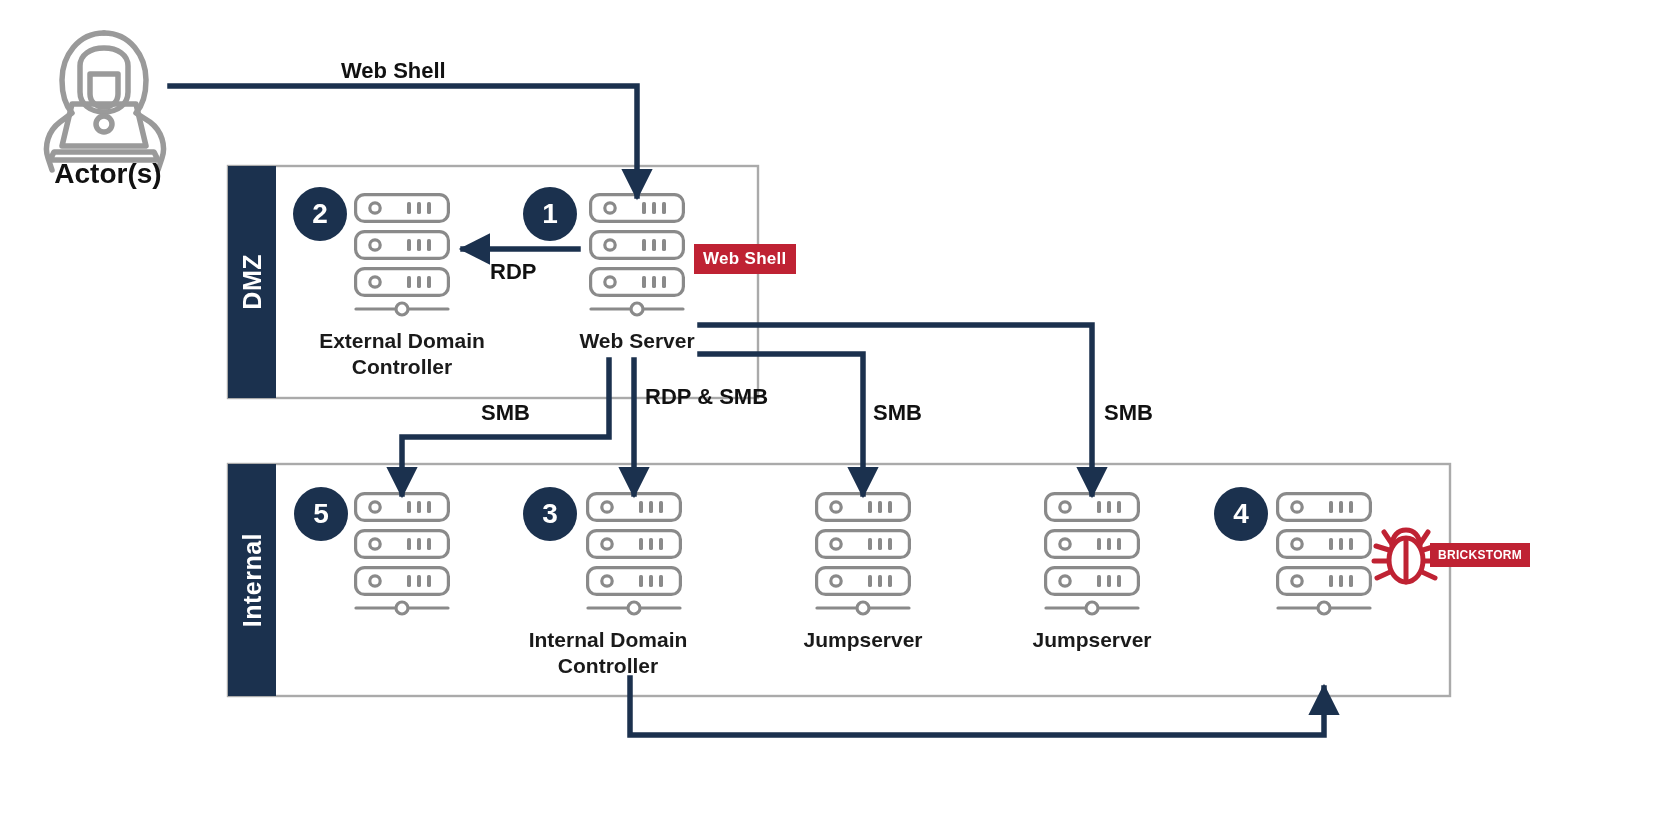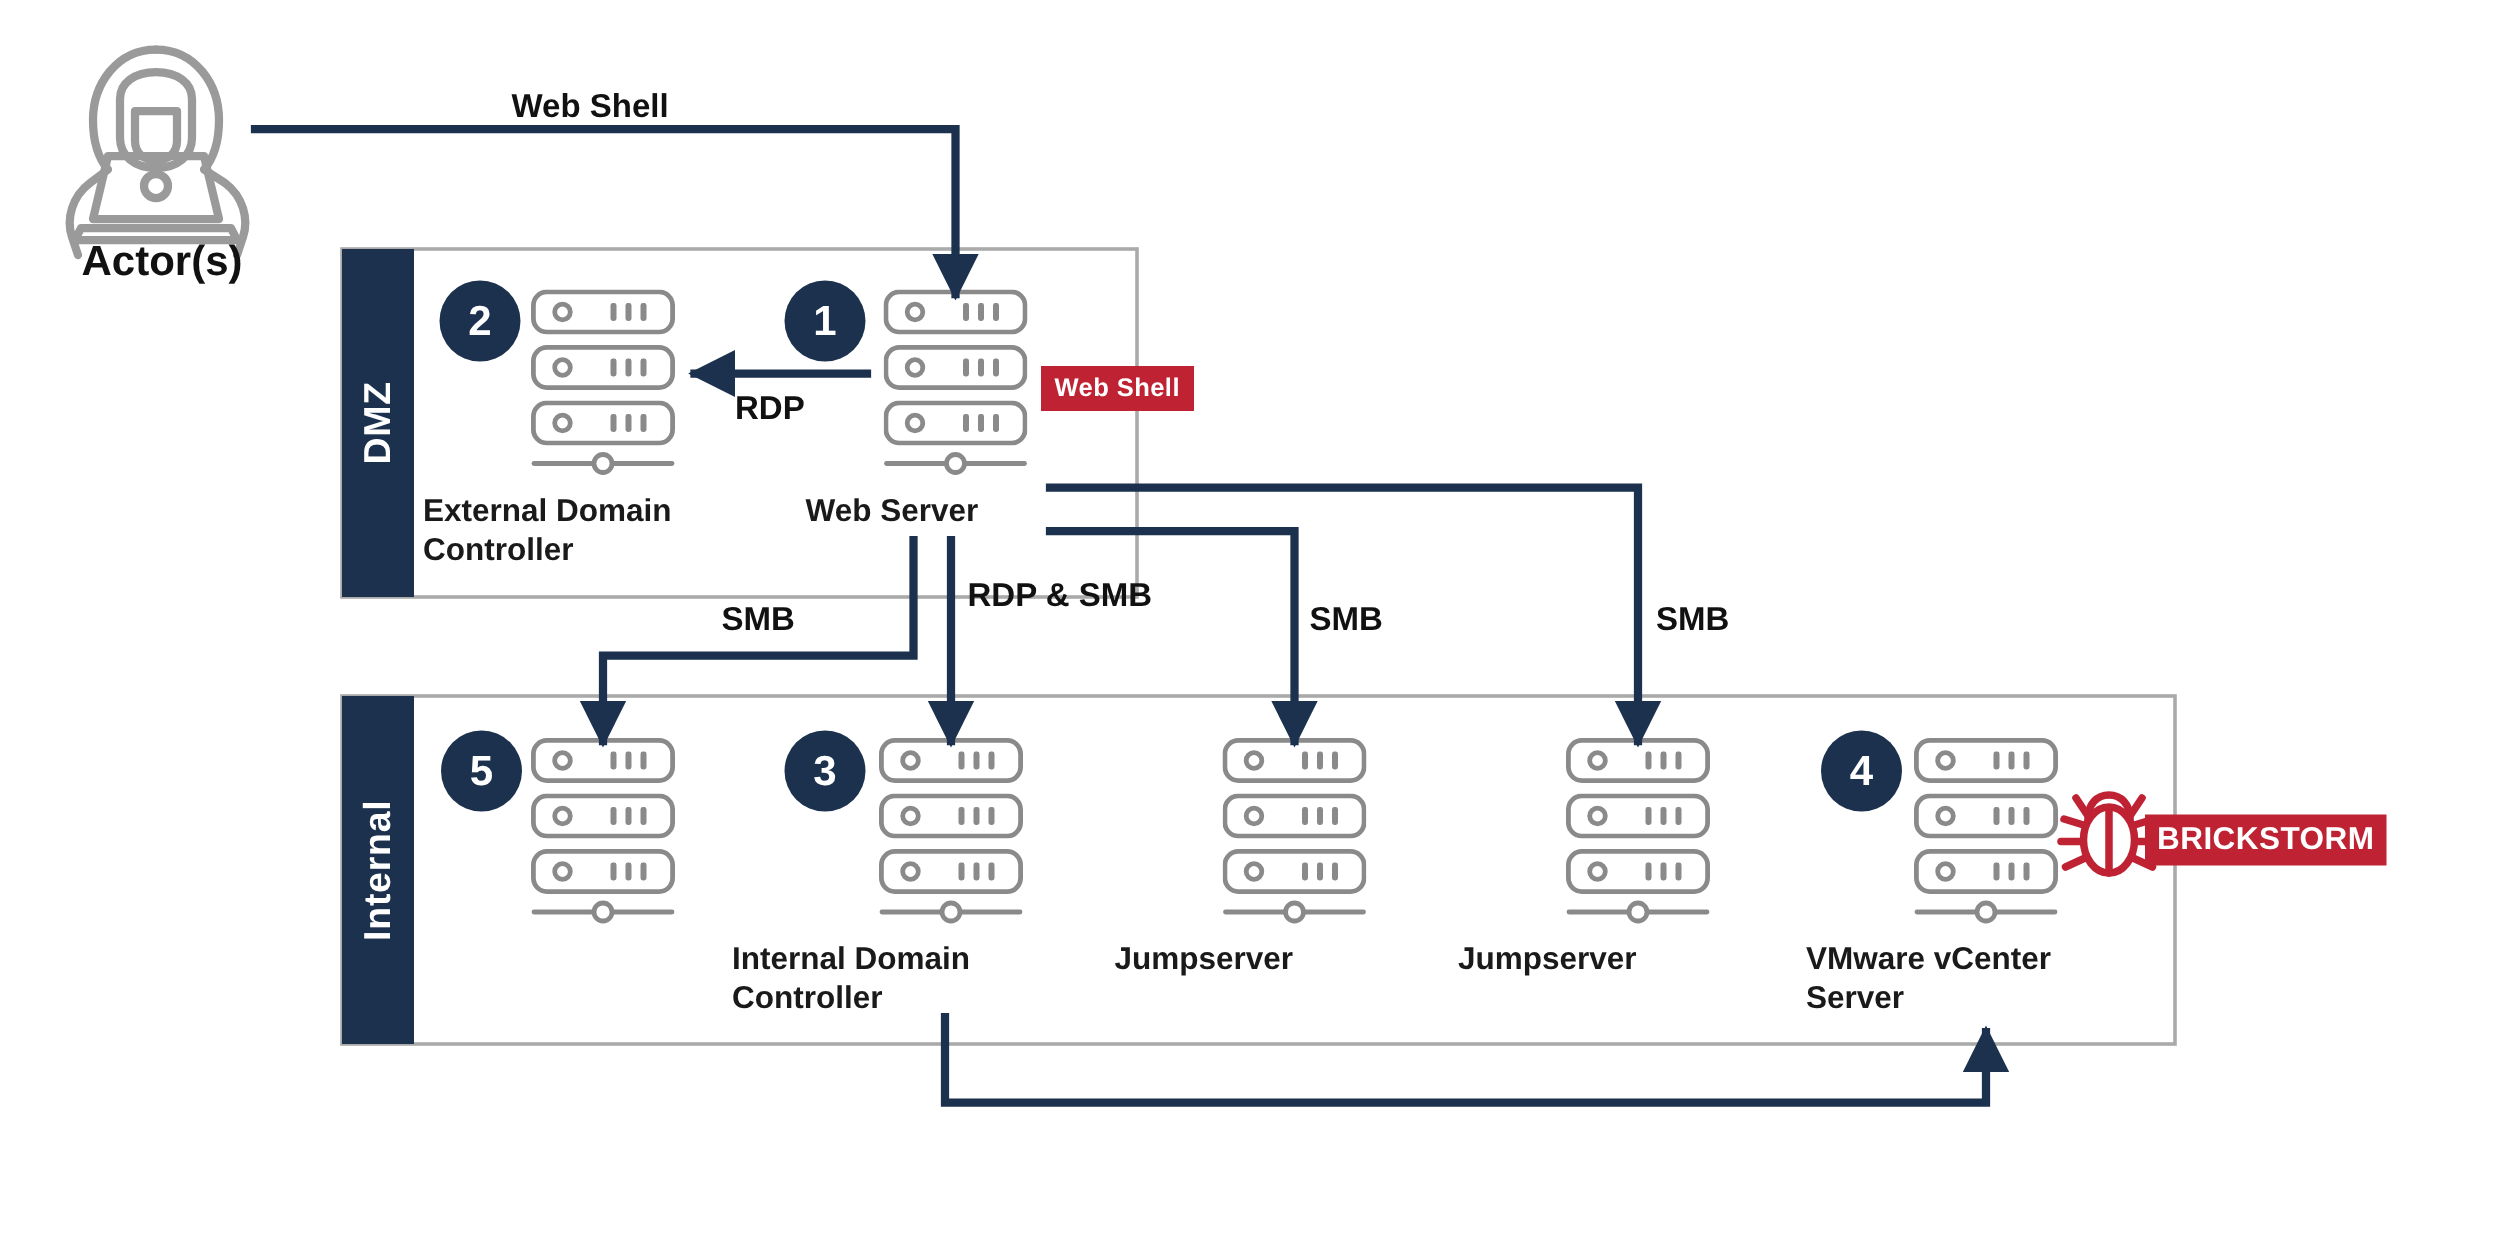--- a/index.html
+++ b/index.html
@@ -10,35 +10,35 @@
   .zone-label{
     position:absolute;background:#1b314e;color:#ffffff;
     display:flex;align-items:center;justify-content:center;
     font-weight:bold;letter-spacing:.5px;
   }
   .zone-label span{
     writing-mode:vertical-rl;transform:rotate(180deg);
     font-size:25px;font-weight:bold;
   }
   .node-caption{
-    position:absolute;text-align:left;font-size:21px;font-weight:bold;
+    position:absolute;text-align:center;font-size:21px;font-weight:bold;
     color:#1a1a1a;line-height:1.22;white-space:pre-line;
   }
   .step-badge{
     position:absolute;width:54px;height:54px;border-radius:50%;
     background:#1b314e;color:#fff;display:flex;align-items:center;
     justify-content:center;font-size:28px;font-weight:bold;
   }
   .tag{
     position:absolute;background:#bf2233;color:#ffffff;
     font-weight:bold;display:flex;align-items:center;justify-content:center;
     letter-spacing:.3px;
   }
   .tag.webshell{font-size:17px;padding:5px 9px;}
-  .tag.brickstorm{font-size:21px;padding:5px 8px;}
+  .tag.brickstorm{font-size:12px;padding:5px 8px;}
 
   .edge-label{
     position:absolute;font-size:22px;font-weight:bold;color:#111;
     white-space:nowrap;
   }
   .actor-caption{
     position:absolute;font-size:28px;font-weight:bold;color:#111;
     text-align:center;white-space:nowrap;
   }
 </style>
@@ -160,22 +160,20 @@
   <div class="step-badge" style="left:1214px;top:487px;">4</div>
 
   <div class="node-caption" style="left:282px;top:328px;width:240px;">External Domain
 Controller</div>
   <div class="node-caption" style="left:537px;top:328px;width:200px;">Web Server</div>
 
   <div class="node-caption" style="left:488px;top:627px;width:240px;">Internal Domain
 Controller</div>
   <div class="node-caption" style="left:743px;top:627px;width:240px;">Jumpserver</div>
   <div class="node-caption" style="left:972px;top:627px;width:240px;">Jumpserver</div>
-  <div class="node-caption" style="left:1204px;top:627px;width:240px;">VMware vCenter
-Server</div>
 
   <div class="tag webshell" style="left:694px;top:244px;">Web Shell</div>
   <div class="tag brickstorm" style="left:1430px;top:543px;">BRICKSTORM</div>
 
   <div class="edge-label" style="left:341px;top:58px;">Web Shell</div>
   <div class="edge-label" style="left:490px;top:259px;">RDP</div>
   <div class="edge-label" style="left:481px;top:400px;">SMB</div>
   <div class="edge-label" style="left:645px;top:384px;">RDP &amp; SMB</div>
   <div class="edge-label" style="left:873px;top:400px;">SMB</div>
   <div class="edge-label" style="left:1104px;top:400px;">SMB</div>

